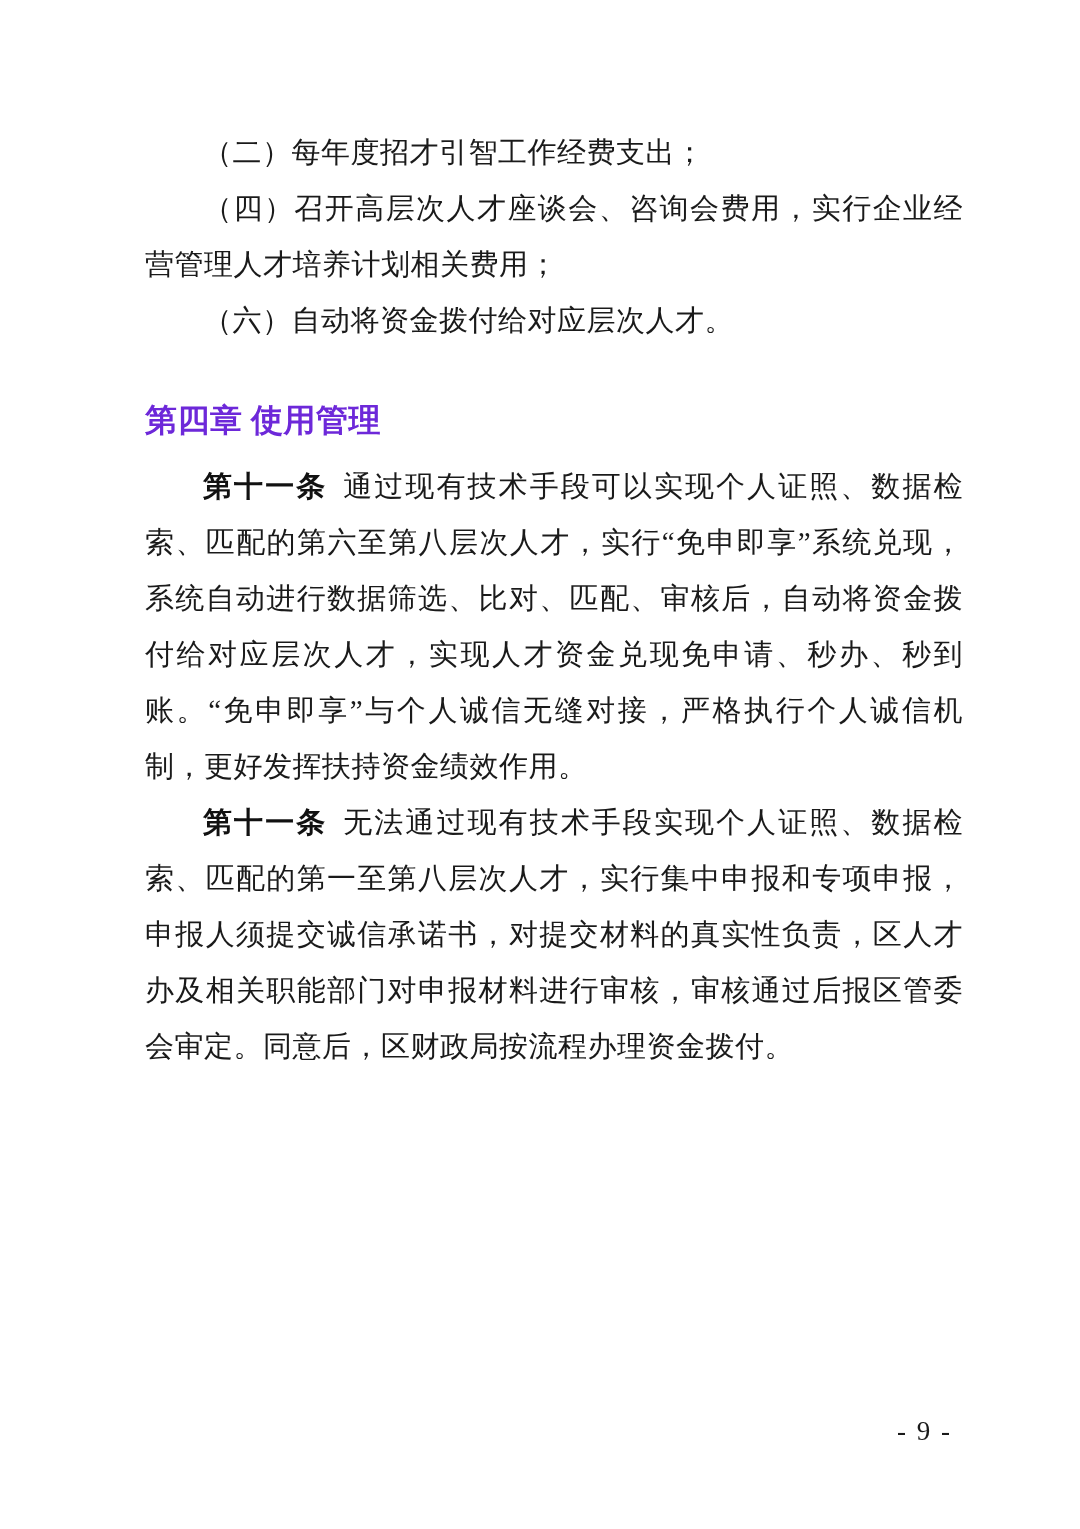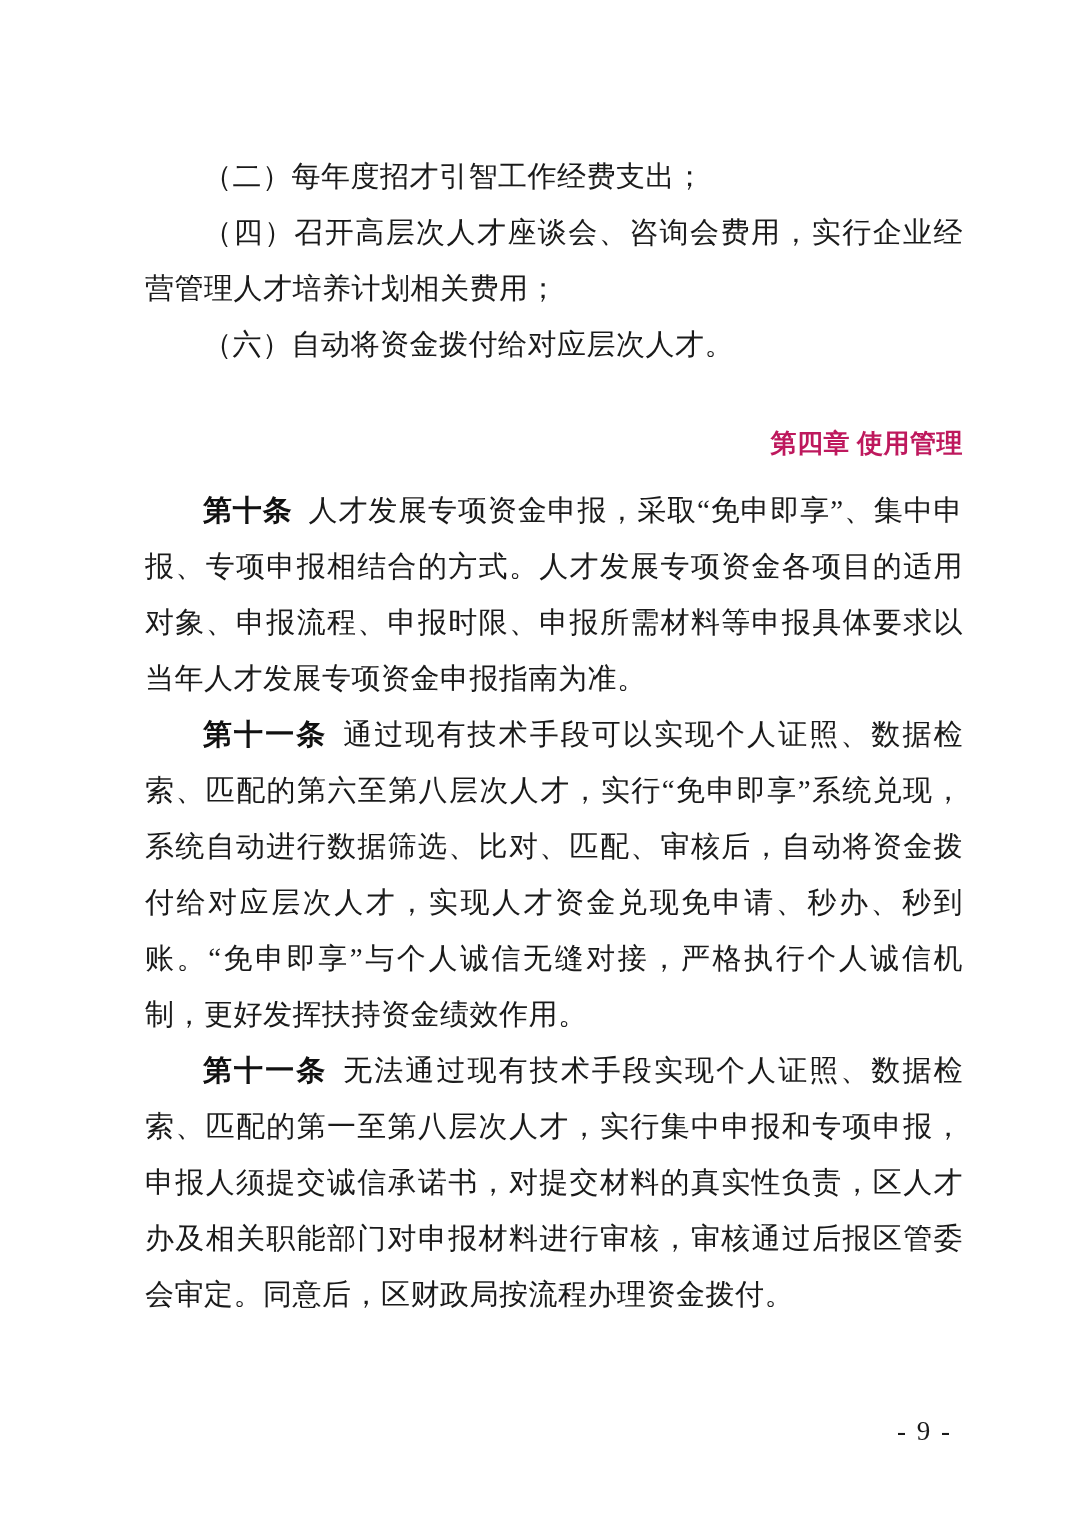--- a/index.html
+++ b/index.html
@@ -12,40 +12,40 @@
     width: 1080px;
     height: 1529px;
     background: #ffffff;
     font-family: "Liberation Serif", "DejaVu Serif", serif;
     color: #1a1a1a;
     box-sizing: border-box;
     overflow: hidden;
   }
   .content {
     position: absolute;
-    top: 148px;
+    top: 124px;
     left: 145px;
     width: 818px;
   }
   .para {
     margin: 0;
     font-size: 29px;
     line-height: 56px;
     text-align: justify;
     text-indent: 2em;
     letter-spacing: 0.5px;
   }
   .chapter {
     margin: 44px 0 10px 0;
-    font-size: 26px;
+    font-size: 32px;
     line-height: 56px;
     font-weight: bold;
-    text-align: right;
+    text-align: left;
     text-indent: 0;
-    color: #be185d;
+    color: #6d28d9;
   }
   .article-label {
     font-weight: bold;
     margin-right: 0.55em;
     color: #111111;
   }
   .page-number {
     position: absolute;
     right: 128px;
     bottom: 82px;
@@ -60,23 +60,20 @@
 
 <div class="page">
   <div class="content">
 
     <p class="para">（二）每年度招才引智工作经费支出；</p>
     <p class="para">（四）召开高层次人才座谈会、咨询会费用，实行企业经营管理人才培养计划相关费用；</p>
     <p class="para">（六）自动将资金拨付给对应层次人才。</p>
 
     <h2 class="para chapter">第四章 使用管理</h2>
 
-    <p class="para">
-      <span class="article-label">第十条</span><span>人才发展专项资金申报，采取“免申即享”、集中申报、专项申报相结合的方式。人才发展专项资金各项目的适用对象、申报流程、申报时限、申报所需材料等申报具体要求以当年人才发展专项资金申报指南为准。</span>
-    </p>
 
     <p class="para">
       <span class="article-label">第十一条</span><span>通过现有技术手段可以实现个人证照、数据检索、匹配的第六至第八层次人才，实行“免申即享”系统兑现，系统自动进行数据筛选、比对、匹配、审核后，自动将资金拨付给对应层次人才，实现人才资金兑现免申请、秒办、秒到账。“免申即享”与个人诚信无缝对接，严格执行个人诚信机制，更好发挥扶持资金绩效作用。</span>
     </p>
 
     <p class="para">
       <span class="article-label">第十一条</span><span>无法通过现有技术手段实现个人证照、数据检索、匹配的第一至第八层次人才，实行集中申报和专项申报，申报人须提交诚信承诺书，对提交材料的真实性负责，区人才办及相关职能部门对申报材料进行审核，审核通过后报区管委会审定。同意后，区财政局按流程办理资金拨付。</span>
     </p>
 
   </div>

